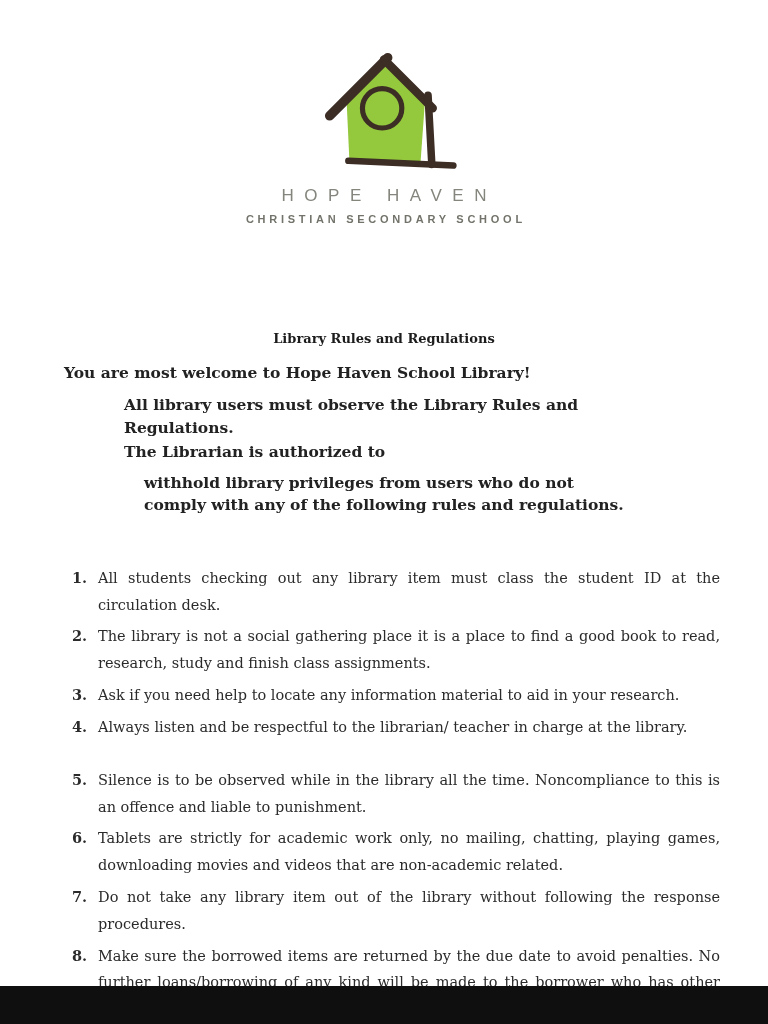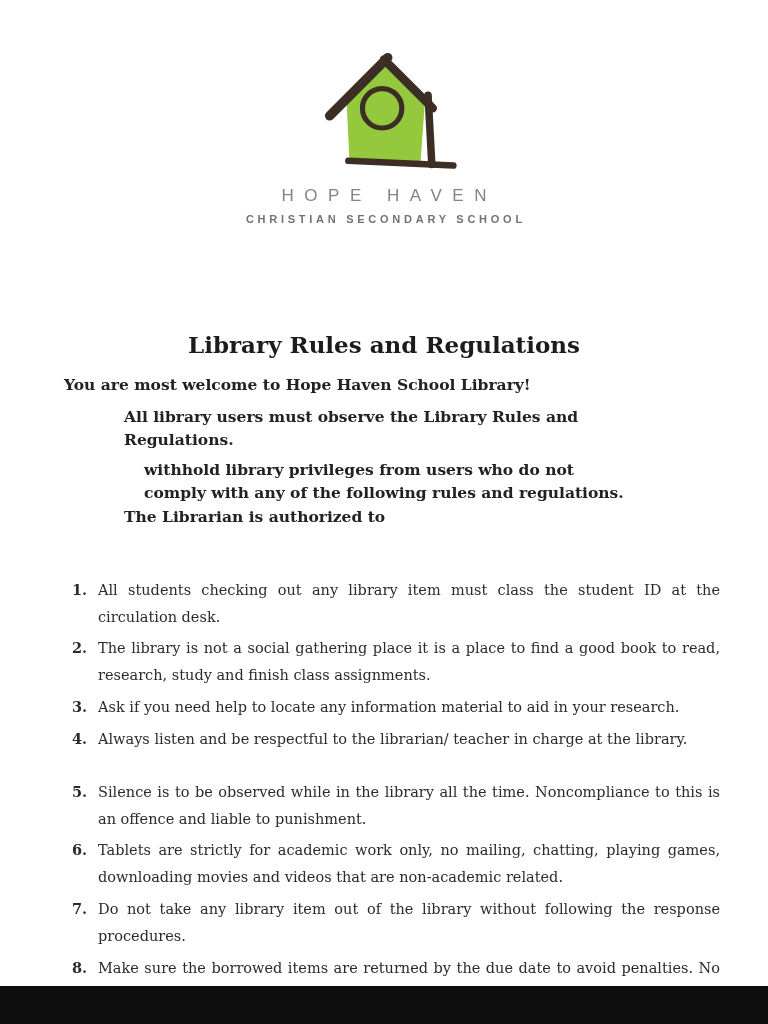--- a/index.html
+++ b/index.html
@@ -28,21 +28,21 @@
     font-size: 11px;
     font-weight: bold;
     letter-spacing: 0.34em;
     text-indent: 0.34em;
     color: #73736b;
   }
 
   .doc-title {
     margin-top: 106px;
     text-align: center;
-    font-size: 23px;
+    font-size: 13px;
     font-weight: bold;
     color: #1c1c1c;
   }
   .intro {
     text-align: left;
     font-weight: bold;
     font-size: 15.5px;
     line-height: 1.45;
     margin: 10px auto 0;
     color: #222222;
@@ -97,22 +97,22 @@
       <circle cx="78" cy="60" r="21" stroke-width="5.5" fill="none" stroke="#3c2d25"></circle>
     </svg>
     <div class="school-name">HOPE HAVEN</div>
     <div class="school-subtitle">CHRISTIAN SECONDARY SCHOOL</div>
   </div>
 
   <h1 class="doc-title">Library Rules and Regulations</h1>
 
   <p class="intro intro-1">You are most welcome to Hope Haven School Library!</p>
   <p class="intro intro-2">All library users must observe the Library Rules and Regulations.</p>
+  <p class="intro intro-3">The Librarian is authorized to</p>
   <p class="intro intro-4">withhold library privileges from users who do not comply with any of the following rules and regulations.</p>
-  <p class="intro intro-3">The Librarian is authorized to</p>
 
   <ol class="rules">
     <li>All students checking out any library item must class the student ID at the circulation desk.</li>
     <li>The library is not a social gathering place it is a place to find a good book to read, research, study and finish class assignments.</li>
     <li>Ask if you need help to locate any information material to aid in your research.</li>
     <li>Always listen and be respectful to the librarian/ teacher in charge at the library.</li>
     <li>Silence is to be observed while in the library all the time. Noncompliance to this is an offence and liable to punishment.</li>
     <li>Tablets are strictly for academic work only, no mailing, chatting, playing games, downloading movies and videos that are non-academic related.</li>
     <li>Do not take any library item out of the library without following the response procedures.</li>
     <li>Make sure the borrowed items are returned by the due date to avoid penalties. No further loans/borrowing of any kind will be made to the borrower who has other pending item(s) in his possession which he/she has failed to return in response to the recall notice.</li>

